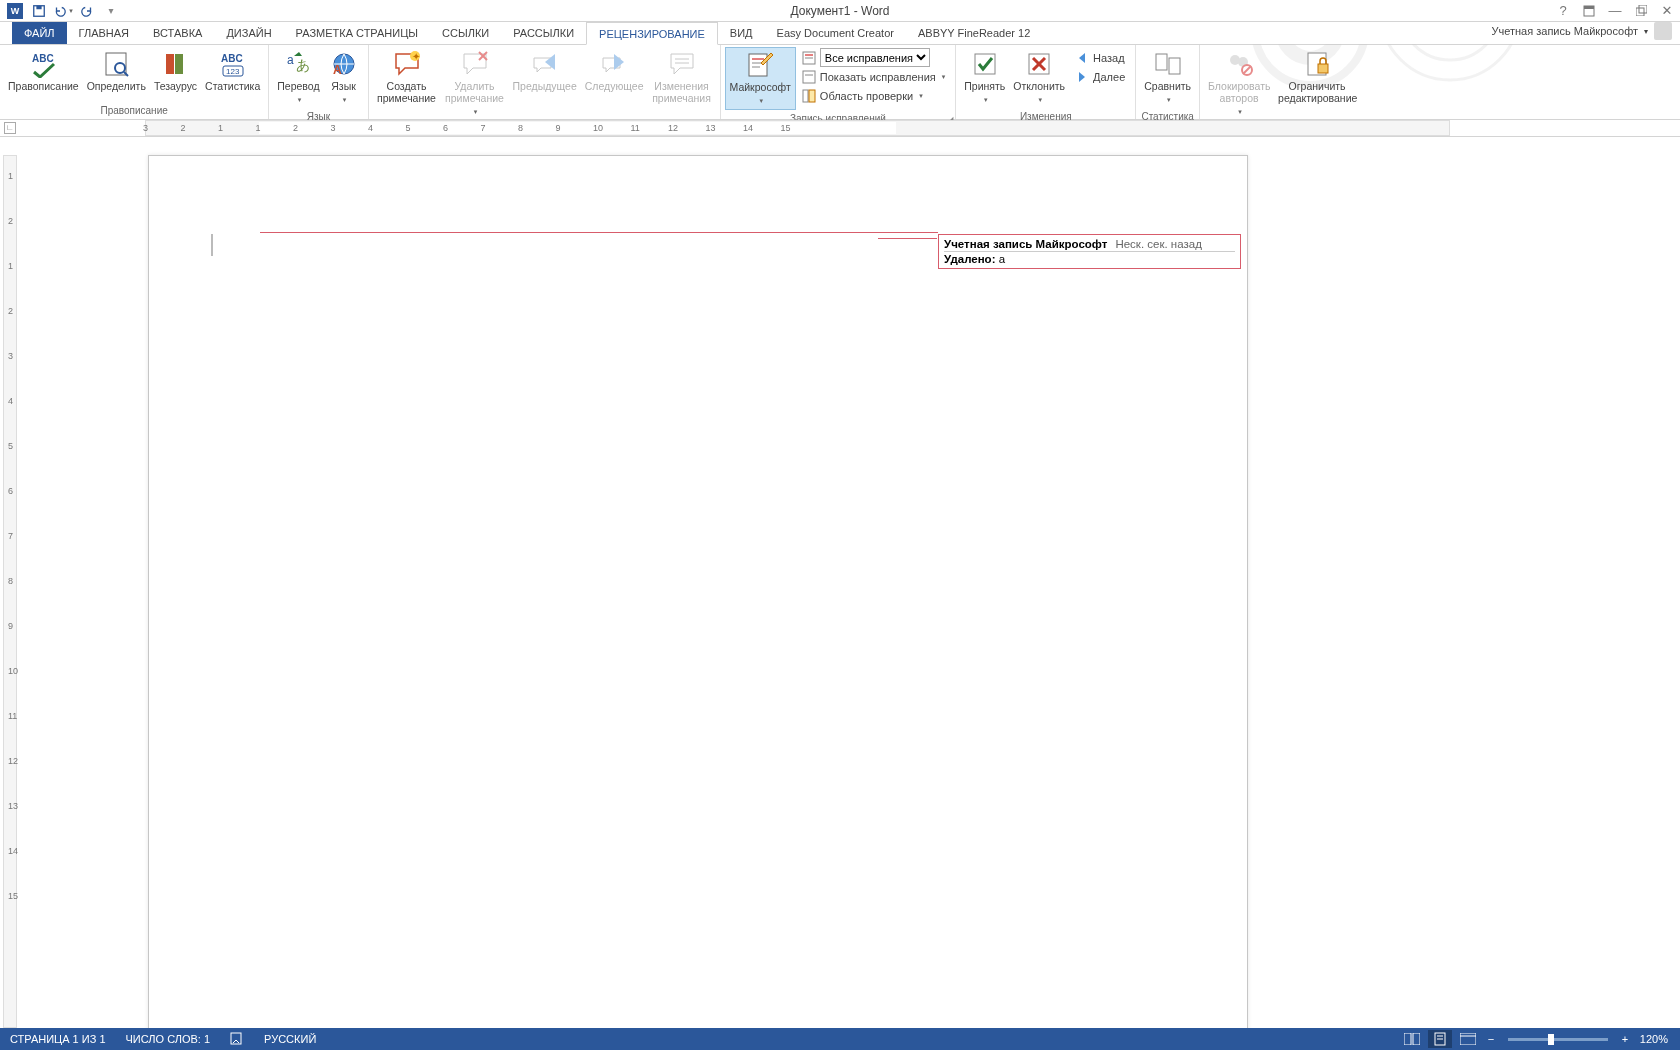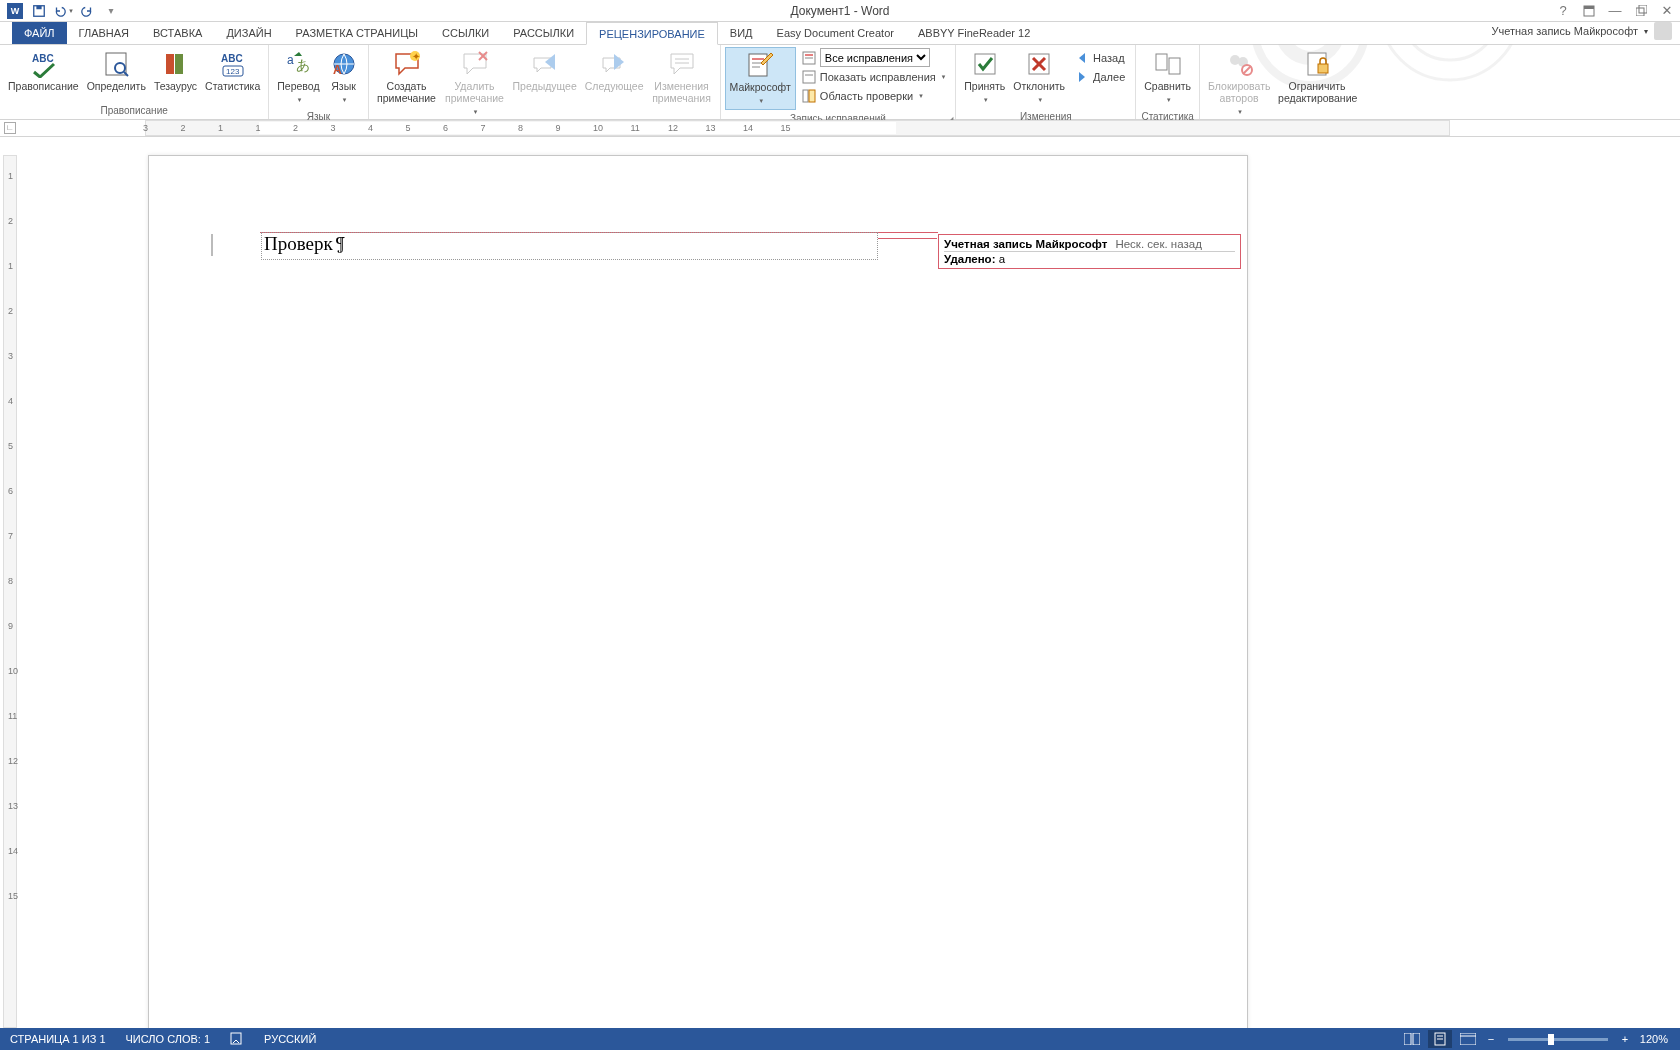--- a/index.html
+++ b/index.html
@@ -468,23 +468,20 @@
         <span class="tick-num" style="top: 600px;">12</span>
         <span class="tick-num" style="top: 645px;">13</span>
         <span class="tick-num" style="top: 690px;">14</span>
         <span class="tick-num" style="top: 735px;">15</span>
       </div>
   </div>
   <div class="doc-area">
     <div class="page">
       <div class="change-bar"></div>
       <div class="line-to-balloon"></div>
-      <div class="text-block">
-        <span class="txt">Проверк</span><span class="pilcrow">¶</span>
-      </div>
       <div class="connector"></div>
       <div class="balloon">
         <div class="row1">
           <span class="author">Учетная запись Майкрософт</span>
           <span class="time">Неск. сек. назад</span>
         </div>
         <div>
           <span class="deleted-label">Удалено:</span>
           <span>а</span>
         </div>

